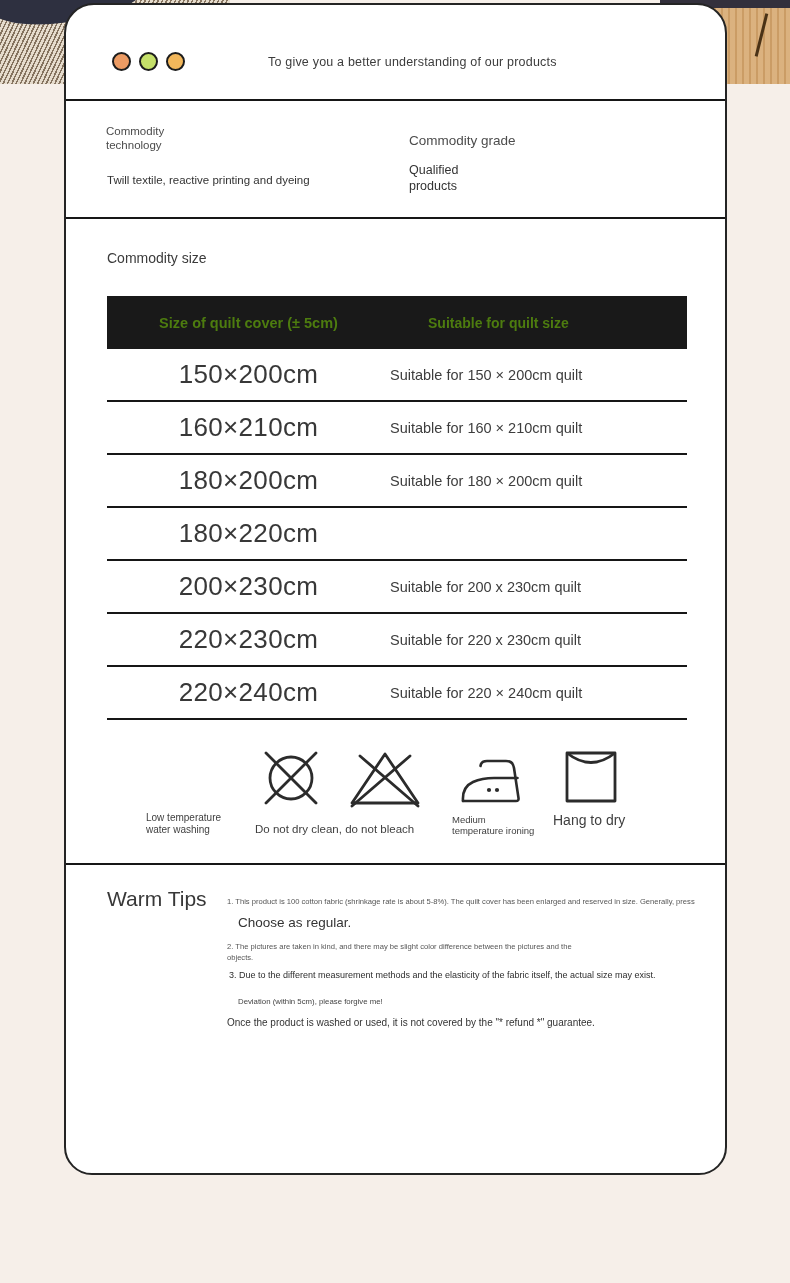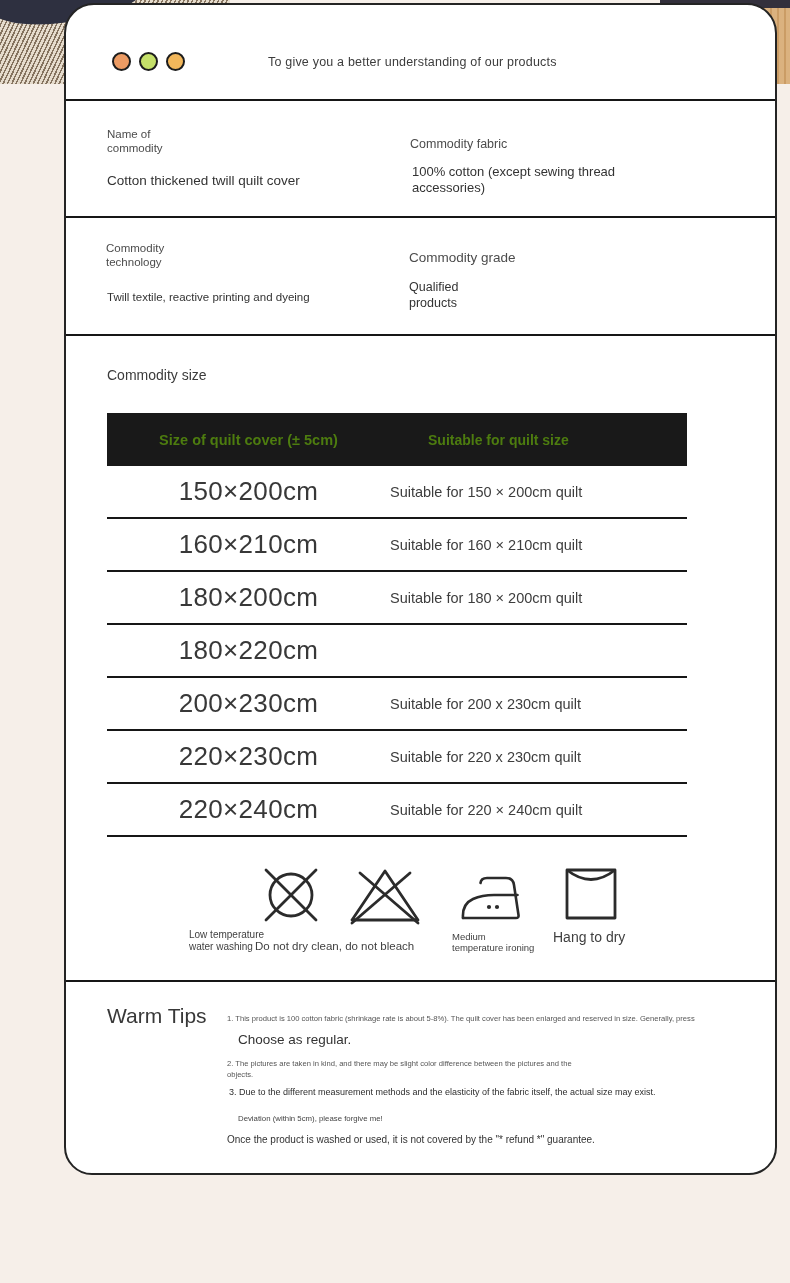--- a/index.html
+++ b/index.html
@@ -24,21 +24,21 @@
   }
   .wood {
     position:absolute; right:0; top:0; width:130px; height:84px;
     background:#d7a971 repeating-linear-gradient(90deg,rgba(255,255,255,.10) 0 5px,rgba(120,70,20,.13) 5px 7px);
   }
   .wood-navy { position:absolute; top:0; left:0; right:0; height:8px; background:#33303c; }
   .wood-slot { position:absolute; right:27px; top:13px; width:3px; height:44px; background:#4a3216; transform:rotate(14deg); }
 
   
   .card {
-    position:absolute; left:64px; top:3px; width:713px; height:1172px;
+    position:absolute; left:64px; top:3px; width:663px; height:1172px;
     background:#ffffff; border:2px solid #242424;
     border-radius:30px 30px 28px 28px; overflow:hidden;
   }
 
   .card-header { position:relative; height:96px; border-bottom:2px solid #161616; }
   .dots { position:absolute; left:46px; top:47px; display:flex; gap:8px; }
   .dot { width:19px; height:19px; border-radius:50%; border:2.5px solid #1c1c1c; }
   .tagline { position:absolute; left:202px; top:50px; font-size:12.5px; color:#3c3c3c; letter-spacing:.2px; }
 
   .info-row { position:relative; border-bottom:2px solid #161616; }
@@ -63,21 +63,21 @@
   .th-left  { width:283px; text-align:center; font-size:14.5px; }
   .th-right { flex:1; padding-left:38px; font-size:14px; }
   .trow { height:53px; display:flex; align-items:center; border-bottom:2px solid #161616; }
   .td-size { width:283px; text-align:center; font-size:26px; font-weight:400; color:#383838; letter-spacing:.3px; }
   .td-suitable { flex:1; font-size:14.5px; color:#3d3d3d; }
 
   
   .care-icon { position:absolute; }
   .care-icon svg { display:block; }
   .care-label { position:absolute; color:#3f3f3f; white-space:pre-line; line-height:1.2; }
-  .lab-wash { left:80px; top:593px; font-size:10px;margin-left:43px; }
+  .lab-wash { left:80px; top:593px; font-size:10px; }
   .lab-dnc  { left:189px; top:604px; font-size:11.5px; }
   .lab-iron { left:386px; top:595px; font-size:9.5px; }
   .lab-hang { left:487px; top:593px; font-size:14px; }
   .ic-wash { left:85px;  top:521px; }
   .ic-circ { left:193px; top:527px; }
   .ic-tri  { left:282px; top:529px; }
   .ic-iron { left:390px; top:534px; }
   .ic-hang { left:496px; top:526px; }
   .svg30 { font-size:17px; font-weight:500; fill:#2b2b2b; font-family:"Liberation Sans","DejaVu Sans",sans-serif; }
 
@@ -109,27 +109,20 @@
 
   <div class="card-header">
     <div class="dots">
       <span class="dot" style="background-color: rgb(236, 155, 99);"></span>
       <span class="dot" style="background-color: rgb(197, 224, 106);"></span>
       <span class="dot" style="background-color: rgb(242, 183, 91);"></span>
     </div>
     <div class="tagline">To give you a better understanding of our products</div>
   </div>
 
-  <div class="info-row s1">
-    <div class="cell-label left-label">Name of
-commodity</div>
-    <div class="cell-value left-value">Cotton thickened twill quilt cover</div>
-    <div class="cell-label right-label">Commodity fabric</div>
-    <div class="cell-value right-value">100% cotton (except sewing thread accessories)</div>
-  </div>
 
   <div class="info-row s2">
     <div class="cell-label left-label">Commodity
 technology</div>
     <div class="cell-value left-value">Twill textile, reactive printing and dyeing</div>
     <div class="cell-label right-label">Commodity grade</div>
     <div class="cell-value right-value">Qualified
 products</div>
   </div>
 

